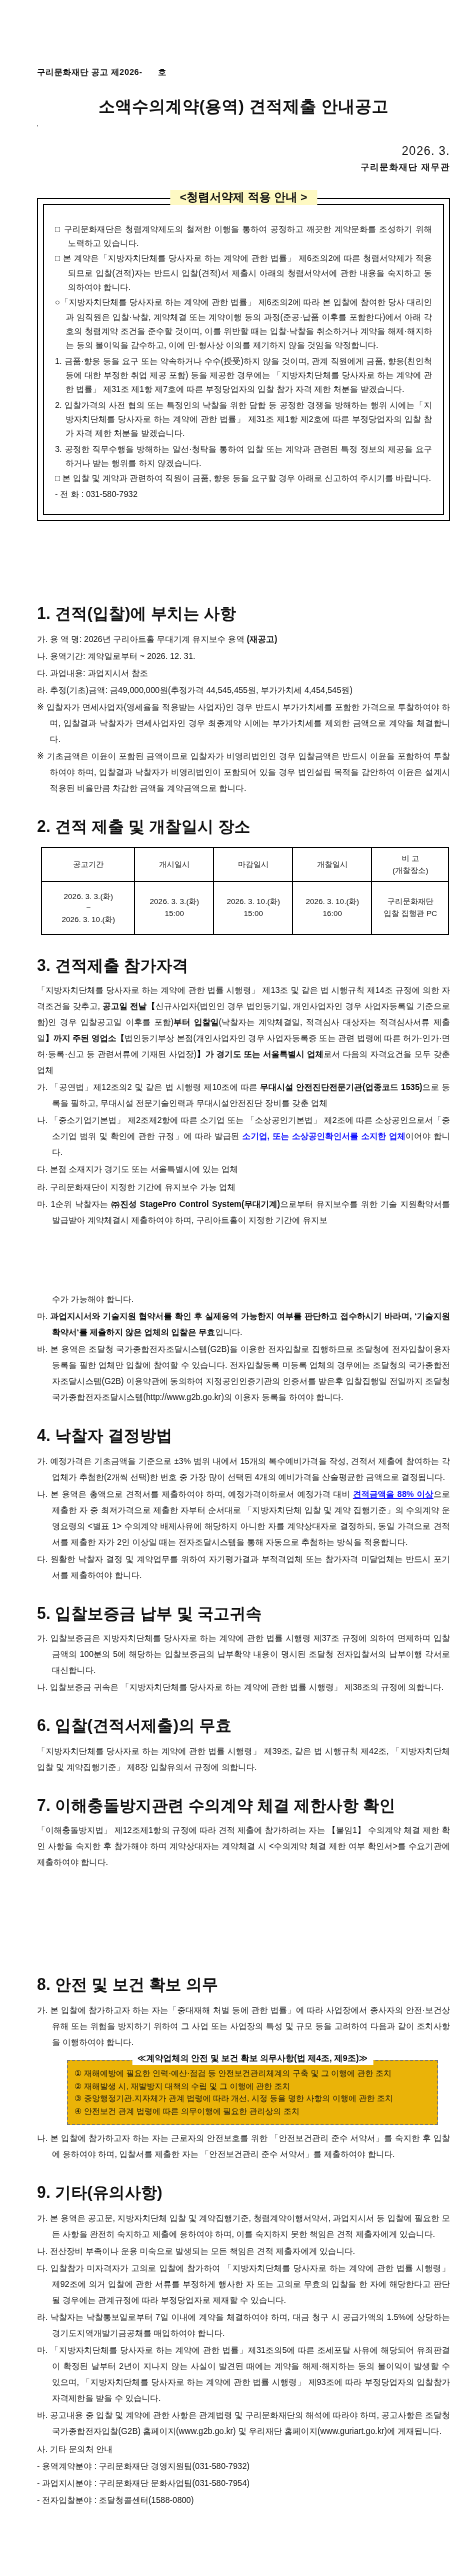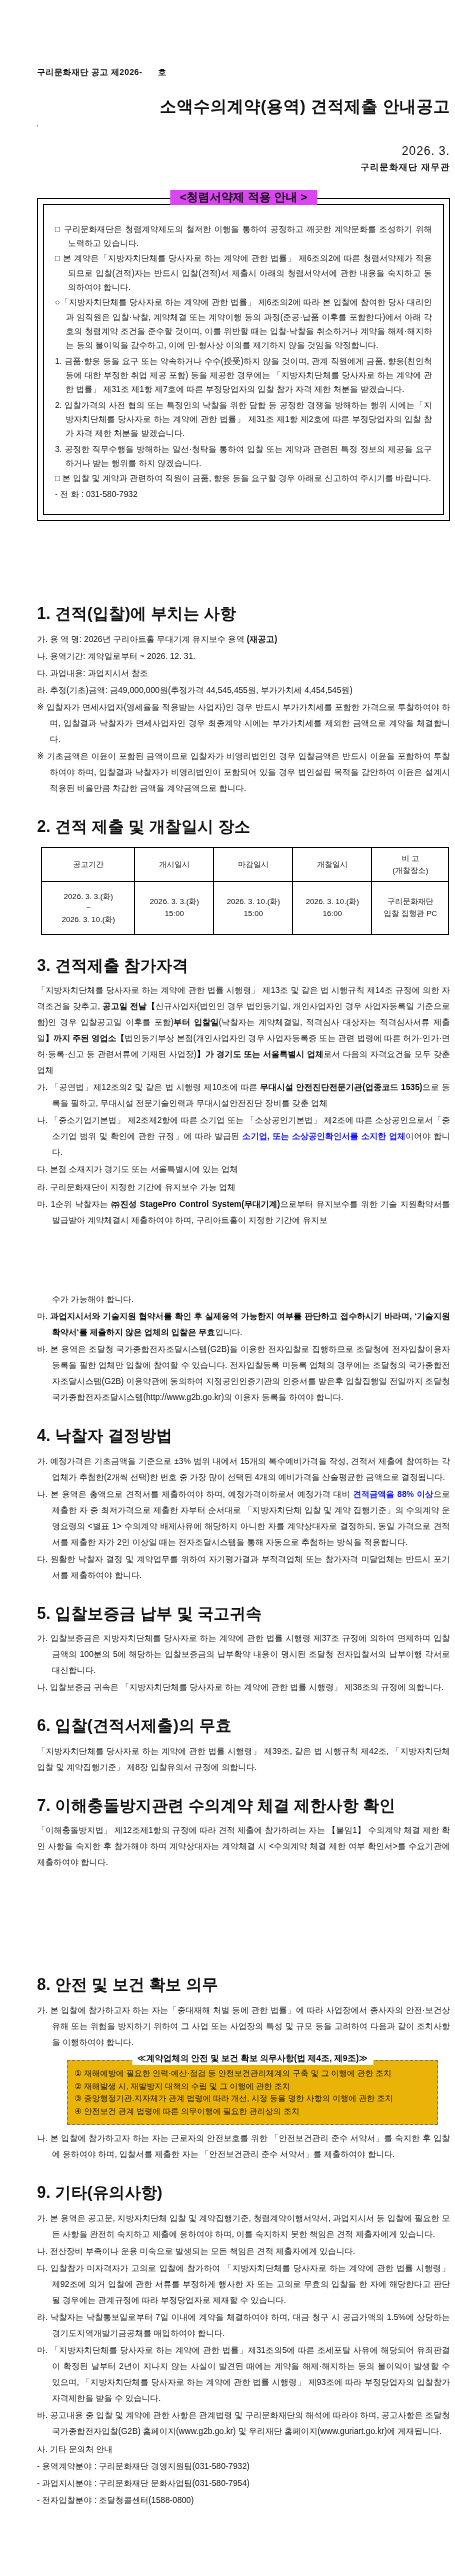--- a/index.html
+++ b/index.html
@@ -1,28 +1,28 @@
 <!DOCTYPE html>
 <html style="font-size:8.8px"><head>
 <meta charset="utf-8">
 <style>
   html,body{margin:0;padding:0;background:#fff;}
   .page{width:455px;min-height:2576px;margin:16px;background:#fff;color:#111;
         font-family:"Liberation Sans","DejaVu Sans",sans-serif;
         padding:51px 21px 22px 21px;box-sizing:border-box;overflow:hidden;}
   .ref{font-weight:700;font-size:8.3px;white-space:pre;letter-spacing:0.3px;}
-  .title{text-align:right;font-size:16.5px;font-weight:800;margin-top:17.6px;letter-spacing:0.3px;}
+  .title{text-align:center;font-size:16.5px;font-weight:800;margin-top:17.6px;letter-spacing:0.3px;}
   .stray{font-size:6.6px;height:12px;margin-top:6.6px;color:#333;}
   .meta{text-align:right;}
   .date{font-size:12px;margin-top:7.7px;letter-spacing:0.6px;}
   .issuer{font-size:8.8px;font-weight:700;margin-top:4.4px;letter-spacing:0.8px;}
 
   .pledge-outer{border:1.1px solid #000;margin-top:24px;position:relative;padding:5px;}
   .pledge-title{position:absolute;top:-8.8px;left:50%;transform:translateX(-50%);
-                background:#d946ef;padding:0 10px;font-size:11.6px;font-weight:800;white-space:nowrap;}
+                background:#fef9c3;padding:0 10px;font-size:11.6px;font-weight:800;white-space:nowrap;}
   .pledge-inner{border:1.1px solid #000;padding:15.4px 11px 12px 11px;font-size:8.3px;
                 line-height:14.3px;text-align:justify;}
   .pledge-inner p{margin:5px 0;}
   .pb0{padding-left:1.55em;text-indent:-1.55em;}
   .pb1{margin-left:.2em;padding-left:1.3em;text-indent:-1.3em;}
   .pb2{margin-left:2.2em;padding-left:1.25em;text-indent:-1.25em;}
   .pb3{margin-left:2.7em;}
 
   .sec{margin-top:21px;}
   .sec-h{font-size:16px;font-weight:800;letter-spacing:0.1px;}
@@ -160,21 +160,21 @@
         <p class="para cont"><span>수가 가능해야 합니다.</span></p>
         <p class="para i1"><span>마. </span><span class="b">과업지시서와 기술지원 협약서를 확인 후 실제용역 가능한지 여부를 판단하고 접수하시기 바라며, ‘기술지원 확약서‘를 제출하지 않은 업체의 입찰은 무효</span><span>입니다.</span></p>
         <p class="para i1"><span>바. 본 용역은 조달청 국가종합전자조달시스템(G2B)을 이용한 전자입찰로 집행하므로 조달청에 전자입찰이용자 등록을 필한 업체만 입찰에 참여할 수 있습니다. 전자입찰등록 미등록 업체의 경우에는 조달청의 국가종합전자조달시스템(G2B) 이용약관에 동의하여 지정공인인증기관의 인증서를 받은후 입찰집행일 전일까지 조달청 국가종합전자조달시스템(http://www.g2b.go.kr)의 이용자 등록을 하여야 합니다.</span></p>
       </div>
   </div>
 
   <div class="sec">
     <div class="sec-h">4. 낙찰자 결정방법</div>
     <div class="body">
         <p class="para i1"><span>가. 예정가격은 기초금액을 기준으로 ±3% 범위 내에서 15개의 복수예비가격을 작성, 견적서 제출에 참여하는 각 업체가 추첨한(2개씩 선택)한 번호 중 가장 많이 선택된 4개의 예비가격을 산술평균한 금액으로 결정됩니다.</span></p>
-        <p class="para i1"><span>나. 본 용역은 총액으로 견적서를 제출하여야 하며, 예정가격이하로서 예정가격 대비 </span><span class="b" style="color: rgb(21, 21, 255);">견적금액을 88% 이상</span><span>으로 제출한 자 중 최저가격으로 제출한 자부터 순서대로 「지방자치단체 입찰 및 계약 집행기준」의 수의계약 운영요령의 &lt;별표 1&gt; 수의계약 배제사유에 해당하지 아니한 자를 계약상대자로 결정하되, 동일 가격으로 견적서를 제출한 자가 2인 이상일 때는 전자조달시스템을 통해 자동으로 추첨하는 방식을 적용합니다.</span></p>
+        <p class="para i1"><span>나. 본 용역은 총액으로 견적서를 제출하여야 하며, 예정가격이하로서 예정가격 대비 </span><span class="b" style="color: rgb(21, 21, 255); text-decoration: underline;">견적금액을 88% 이상</span><span>으로 제출한 자 중 최저가격으로 제출한 자부터 순서대로 「지방자치단체 입찰 및 계약 집행기준」의 수의계약 운영요령의 &lt;별표 1&gt; 수의계약 배제사유에 해당하지 아니한 자를 계약상대자로 결정하되, 동일 가격으로 견적서를 제출한 자가 2인 이상일 때는 전자조달시스템을 통해 자동으로 추첨하는 방식을 적용합니다.</span></p>
         <p class="para i1"><span>다. 원활한 낙찰자 결정 및 계약업무를 위하여 자기평가결과 부적격업체 또는 참가자격 미달업체는 반드시 포기서를 제출하여야 합니다.</span></p>
       </div>
   </div>
 
   <div class="sec">
     <div class="sec-h">5. 입찰보증금 납부 및 국고귀속</div>
     <div class="body">
         <p class="para i1"><span>가. 입찰보증금은 지방자치단체를 당사자로 하는 계약에 관한 법률 시행령 제37조 규정에 의하여 면제하며 입찰금액의 100분의 5에 해당하는 입찰보증금의 납부확약 내용이 명시된 조달청 전자입찰서의 납부이행 각서로 대신합니다.</span></p>
         <p class="para i1"><span>나. 입찰보증금 귀속은 「지방자치단체를 당사자로 하는 계약에 관한 법률 시행령」 제38조의 규정에 의합니다.</span></p>
       </div>

